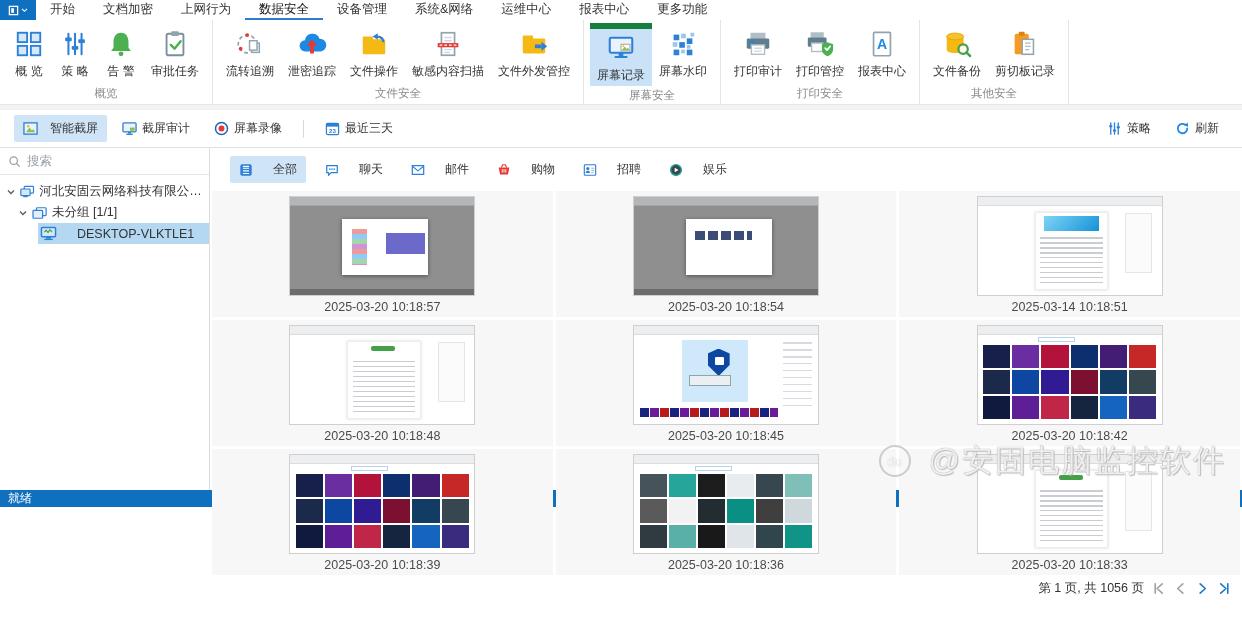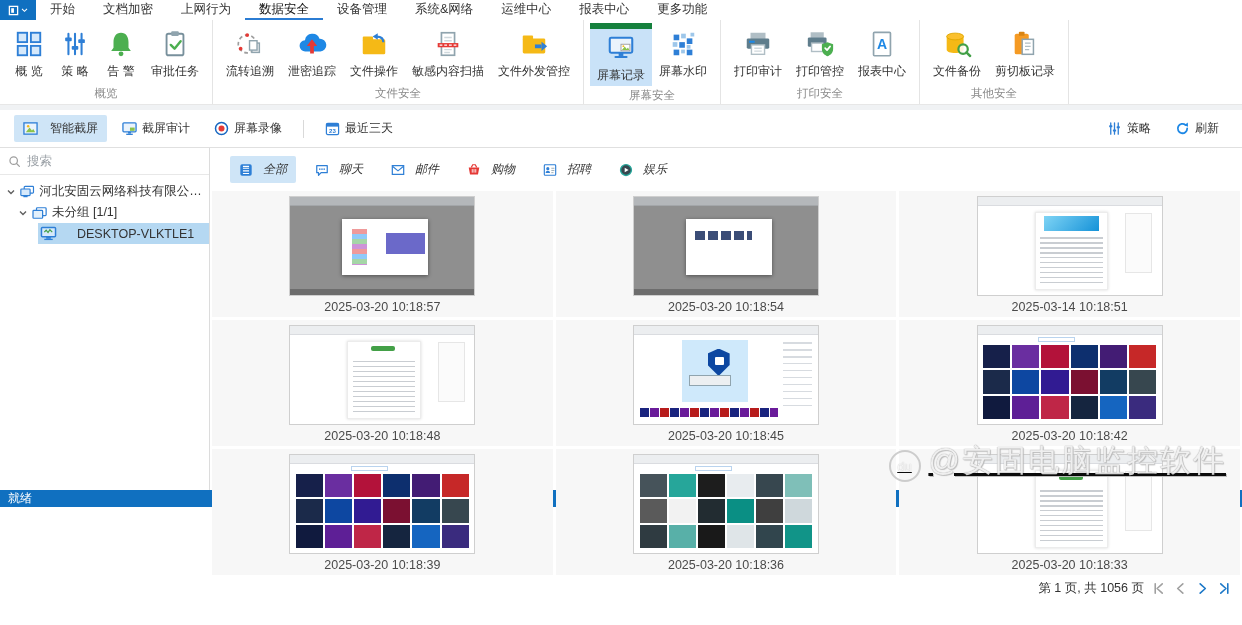--- a/index.html
+++ b/index.html
@@ -40,21 +40,21 @@
   .search-row input::placeholder { color:#9aa0a6; }
   .tree { padding-top:6px; }
   .tree-row { display:flex; align-items:center; height:21px; font-size:12.5px; color:#333; cursor:pointer; gap:4px; }
   .tree-row .lbl { white-space:nowrap; overflow:hidden; text-overflow:ellipsis; }
   .tree-row.sel-row { background:transparent; }
   .tree-row.sel-row .selwrap { background:#b5d8f2; display:flex; align-items:center; gap:20px; flex:1; height:100%; padding-left:2px; }
   .chev { width:10px; height:10px; flex:0 0 auto; }
 
   .main { flex:1; min-width:0; display:flex; flex-direction:column; position:relative; }
   .filterbar { display:flex; align-items:center; gap:10px; margin:8px 0 2px 20px; }
-  .chip { display:flex; align-items:center; gap:10px; font-size:12px; color:#333; padding:5px 9px; border-radius:2px; cursor:pointer;font-style:italic; }
+  .chip { display:flex; align-items:center; gap:20px; font-size:12px; color:#333; padding:5px 9px; border-radius:2px; cursor:pointer; }
   .chip.selected { background:#cfe5f7; }
 
   .grid { display:grid; grid-template-columns:repeat(3,1fr); gap:3px; padding:0 2px; margin-top:6px; }
   .cell { background:#f7f7f7; height:126px; text-align:center; padding-top:5px; cursor:pointer; }
   .tstamp { font-size:12.5px; color:#4a4a4a; margin-top:4px; }
 
   
   .thumb { position:relative; width:186px; height:100px; margin:0 auto; background:#fff; border:1px solid #cfcfcf; overflow:hidden; }
   .thumb div { position:absolute; }
   .tc { top:0; left:0; right:0; height:9px; background:#eceef0; border-bottom:1px solid #dadce0; }
@@ -82,21 +82,21 @@
   .t-grid div { position:static; }
 
   .pagerow { display:flex; align-items:center; justify-content:flex-end; gap:7px; padding:5px 10px 0 0; font-size:12.5px; color:#333; }
   .pg-btn { display:flex; align-items:center; cursor:pointer; }
 
   
   .statusbar { height:17px; background:#1070c0; color:#fff; display:flex; align-items:center; font-size:12px; padding:0 8px; flex:0 0 auto; }
   .status-right { margin-left:auto; display:flex; align-items:center; gap:7px; }
 
   
-  .watermark { position:absolute; right:16px; bottom:25px; display:flex; align-items:flex-end; gap:8px; z-index:40; pointer-events:none; opacity:.95;text-decoration:underline; }
+  .watermark { position:absolute; right:16px; bottom:25px; display:flex; align-items:center; gap:18px; z-index:40; pointer-events:none; opacity:.95; }
   .wm-text { font-size:31px; letter-spacing:2px; color:rgba(255,255,255,.82);
     text-shadow:0 0 1px #a9a9a9, 0 0 1px #a9a9a9, 1px 1px 1px #bdbdbd; }
   .wm-logo { width:32px; height:32px; border:2px solid rgba(190,190,190,.8); border-radius:50%;
     color:rgba(255,255,255,.9); text-shadow:0 0 1px #a9a9a9; font-size:13px; display:flex; align-items:center; justify-content:center; }
 </style>
 </head>
 <body>
 
 <div class="app">
 

